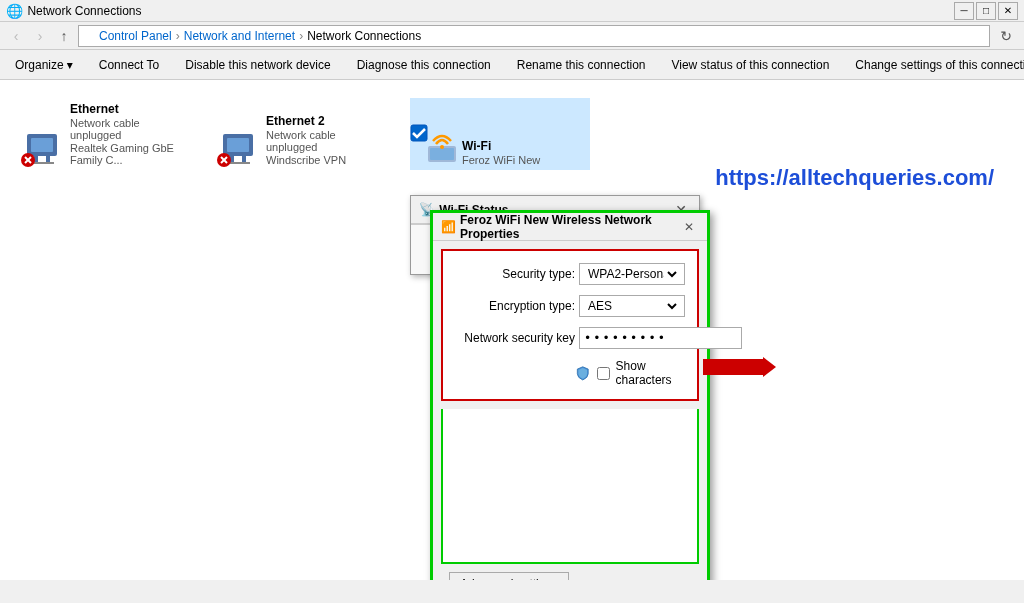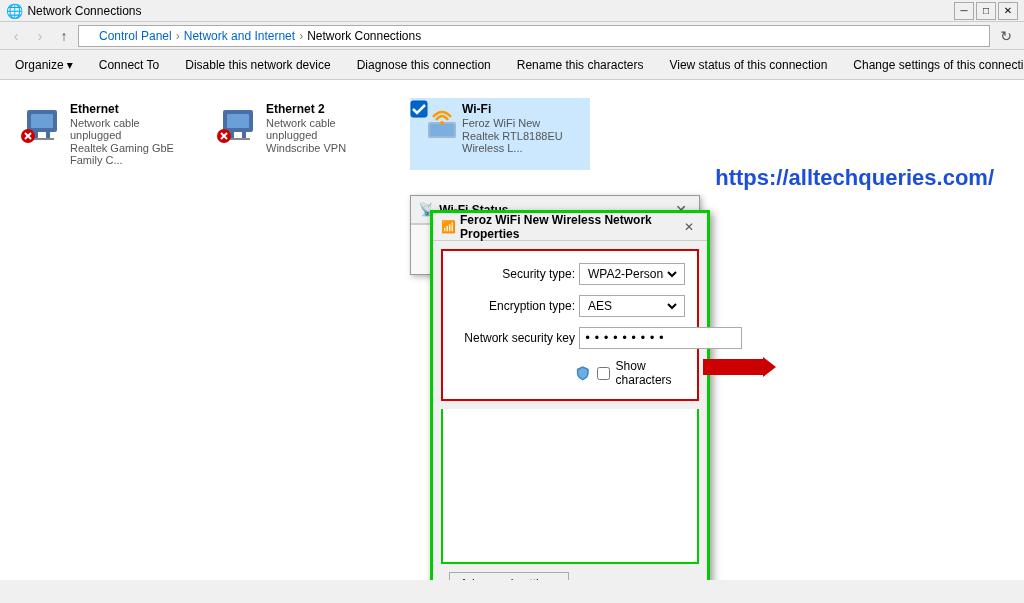--- a/index.html
+++ b/index.html
@@ -81,21 +81,21 @@
 
     
     .connections-grid {
       display: flex;
       gap: 16px;
       flex-wrap: wrap;
       padding: 8px;
     }
     .connection-item {
       display: flex;
-      align-items: flex-start;
+      align-items: flex-end;
       gap: 8px;
       width: 180px;
       padding: 4px;
       cursor: pointer;
       position: relative;
     }
     .connection-icon-wrap {
       position: relative;
       width: 40px;
       height: 40px;
@@ -332,21 +332,21 @@
   <div class="toolbar-sep"></div>
   <button class="toolbar-btn">
     <span>Disable this network device</span>
   </button>
   <div class="toolbar-sep"></div>
   <button class="toolbar-btn">
     <span>Diagnose this connection</span>
   </button>
   <div class="toolbar-sep"></div>
   <button class="toolbar-btn">
-    <span>Rename this characters</span>
+    <span>Rename this connection</span>
   </button>
   <div class="toolbar-sep"></div>
   <button class="toolbar-btn">
     <span>View status of this connection</span>
   </button>
   <div class="toolbar-sep"></div>
   <button class="toolbar-btn">
     <span>Change settings of this connection</span>
   </button>
 </div>
@@ -413,21 +413,20 @@
           <rect x="8" y="22" width="24" height="12" rx="1" fill="#7aafdf"></rect>
 
           <path d="M14 18 Q20 10 26 18" fill="none" stroke="#f90" stroke-width="2.5"></path>
           <path d="M11 15 Q20 5 29 15" fill="none" stroke="#f90" stroke-width="2.5"></path>
           <circle cx="20" cy="21" r="2" fill="#f90"></circle>
         </svg>
       </div>
       <div class="connection-info">
         <div class="connection-name">Wi-Fi</div>
         <div class="connection-desc">Feroz WiFi New</div>
-        <div class="connection-desc">Realtek RTL8188EU Wireless L...</div>
       </div>
     </div>
 
   </div>
 
   <div class="watermark">https://alltechqueries.com/</div>
 
   <div class="wifi-status-window" style="pointer-events:all;">
     <div class="window-titlebar">
       <span style="font-size:13px;">📡</span>

